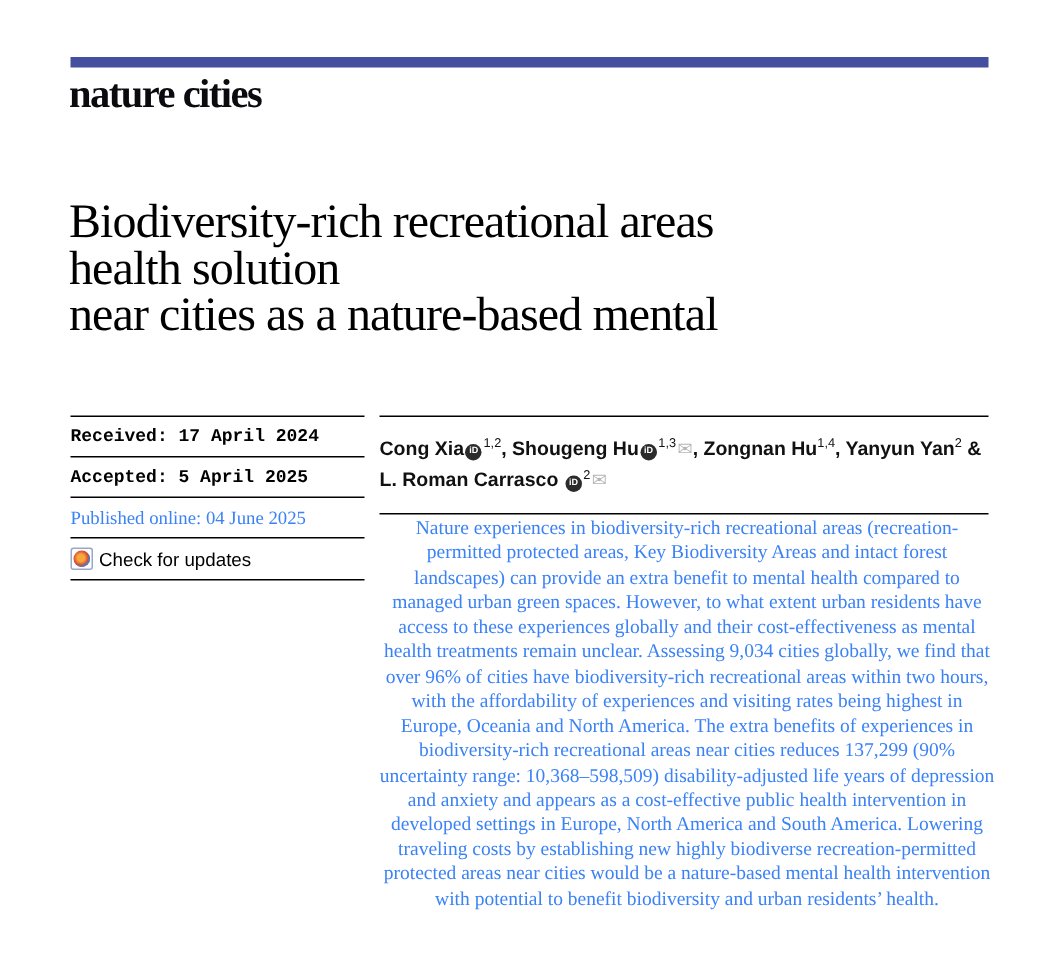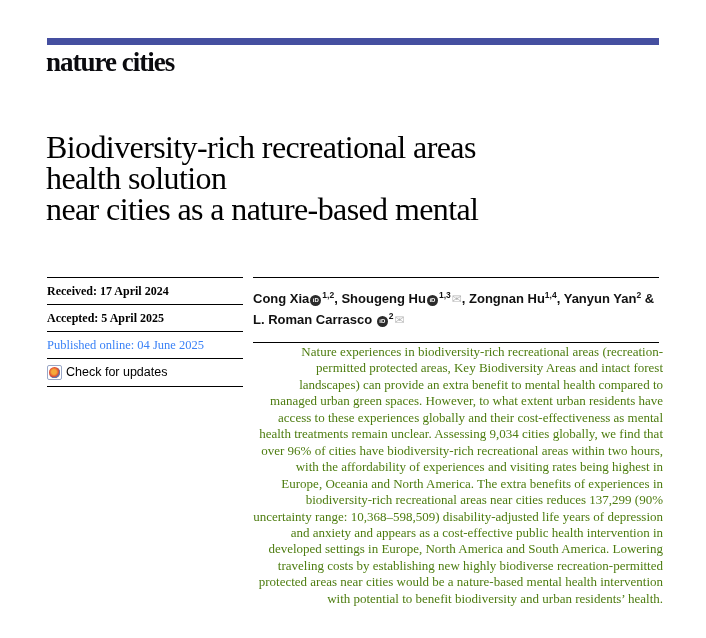--- a/index.html
+++ b/index.html
@@ -45,25 +45,25 @@
     letter-spacing: -0.6px; color: #000;
   }
 
   
   .left-col { position: absolute; left: 47px; top: 277px; width: 196px; }
   .meta-item {
     border-top: 1px solid #000;
     padding: 6px 0 6px 0;
     font-size: 12px; line-height: 14px;
   }
-  .meta-item.sans-bold { font-weight: 700; font-family: Liberation Serif, serif; }
+  .meta-item.sans-bold { font-weight: 700; font-family: Liberation Mono, monospace; }
   .meta-item.serif { font-family: "Liberation Serif", serif; font-size: 12.5px; color: #3b82f6; }
   .meta-item.updates {
     font-family: "Liberation Sans", sans-serif; font-size: 12.5px;
-    display: flex; gap: 4px; cursor: pointer;
+    display: flex; align-items: center; gap: 4px; cursor: pointer;
   }
   .left-col .bottom-rule { border-top: 1px solid #000; height: 0; }
 
   .crossmark {
     width: 15px; height: 15px; flex: 0 0 15px;
     border: 1px solid #9aa7c7; border-radius: 2px; background: #fff;
     display: inline-flex; align-items: center; justify-content: center;
   }
   .crossmark .cm-dot {
     width: 11px; height: 11px; border-radius: 50%;
@@ -72,38 +72,38 @@
     box-shadow: -1px -1px 0 0 #5b79b4 inset;
   }
 
   
   .authors-block {
     position: absolute; left: 253px; top: 277px; width: 406px;
     border-top: 1px solid #000; border-bottom: 1px solid #000;
     padding: 9px 0 13px 0;
     font-weight: 700; font-size: 13px; line-height: 16.5px; color: #111;
   }
-  .authors-block sup { font-size: 8.5px; font-weight: 700; }
+  .authors-block sup { font-size: 8.5px; font-weight: 400; }
   .orcid-badge {
     display: inline-block; width: 11px; height: 11px; border-radius: 50%;
     background: #2b2b2b; color: #fff; font-size: 6px; font-weight: 700;
     text-align: center; line-height: 11px; vertical-align: 1px; margin: 0 1px;
     cursor: pointer;
   }
   .env-icon {
     color: #b5b5b5; font-size: 12px; font-weight: 400;
     margin-left: 1px; cursor: pointer;
   }
 
   
   .abstract {
     position: absolute; left: 253px; top: 344px; width: 410px;
     font-family: "Liberation Serif", serif;
-    font-size: 13px; line-height: 16.45px; color: #4d7c0f;
-    text-align: right;
+    font-size: 13px; line-height: 16.45px; color: #3b82f6;
+    text-align: center;
   }
 </style>
 </head>
 <body>
 
 <div class="page">
 
   <div class="accent-bar"></div>
   <div class="wordmark">nature cities</div>
 

